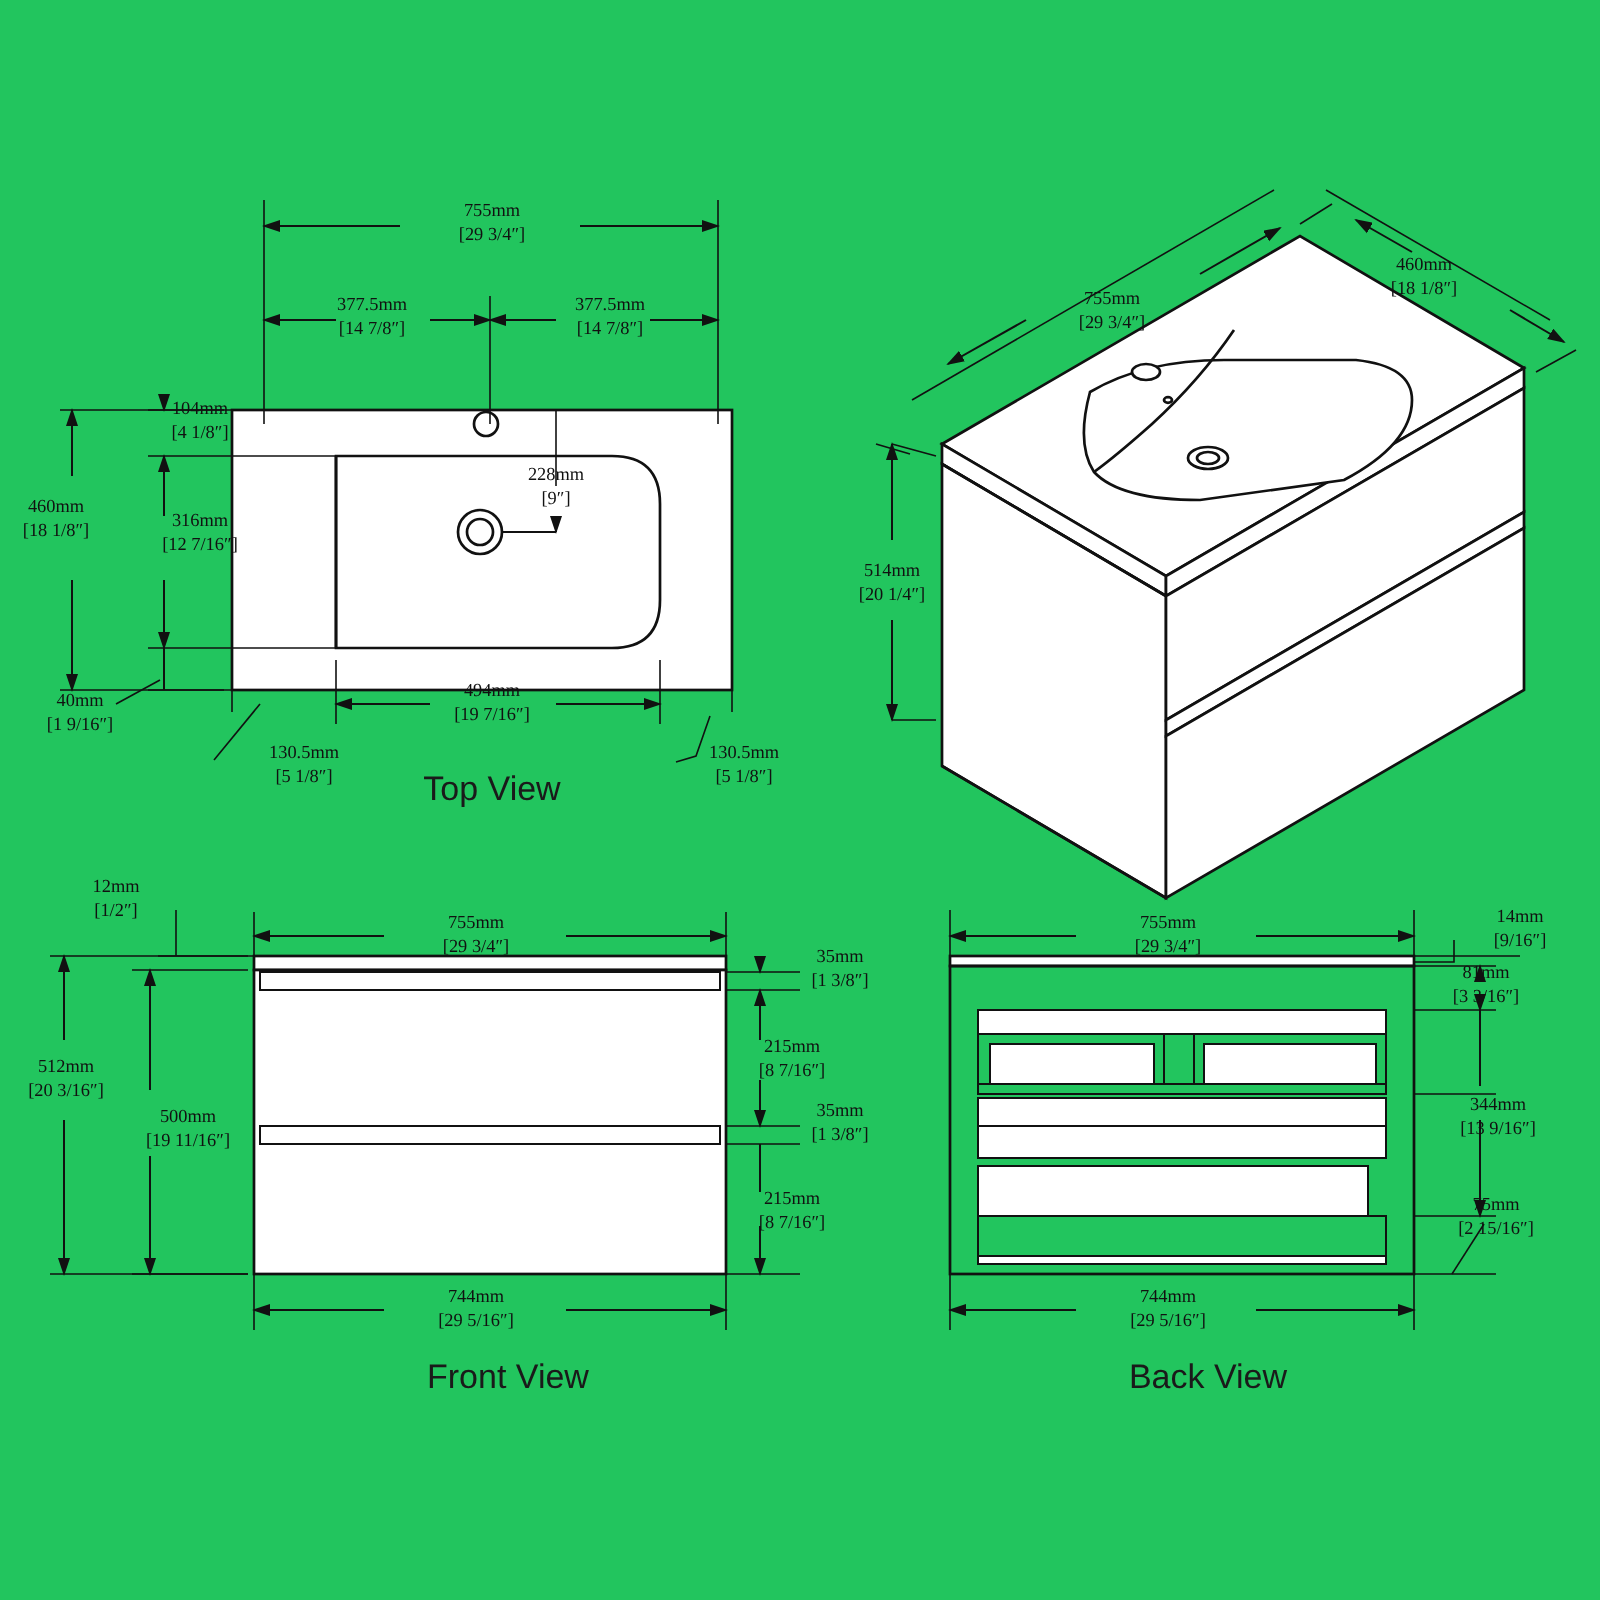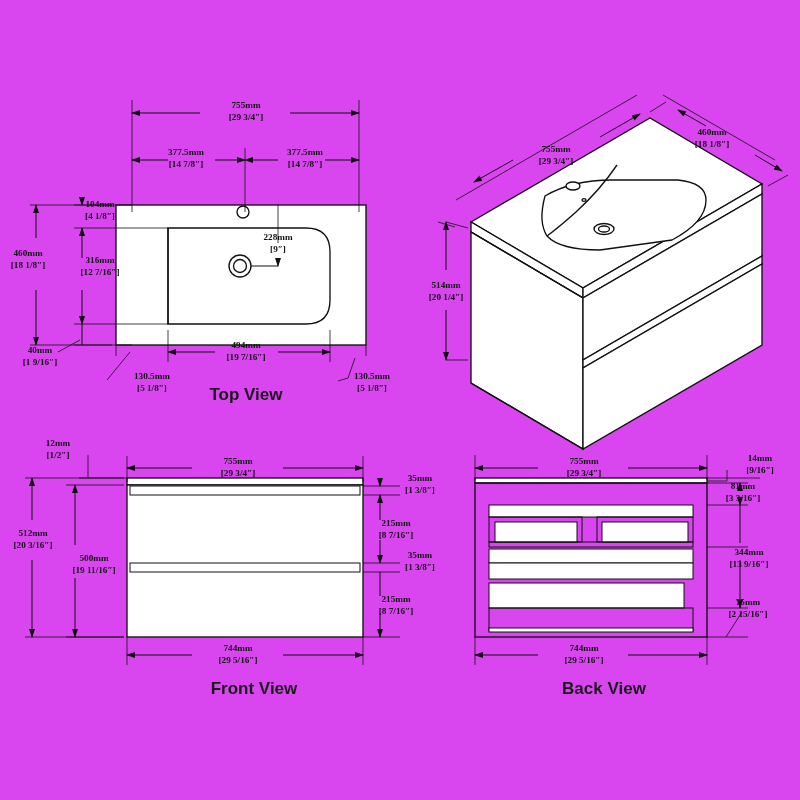--- a/index.html
+++ b/index.html
@@ -1,19 +1,19 @@
 <!DOCTYPE html>
 <html><head>
 <meta charset="utf-8">
 <title>Vanity Technical Drawing</title>
 <style>
   html,body{margin:0;padding:0;background:#ffffff;}
   body{width:800px;height:800px;overflow:hidden;
        font-family:"Liberation Serif",serif;color:#1a1a1a;}
-  #sheet{position:relative;width:800px;height:800px;background:#d946ef;font-weight:bold;}
+  #sheet{position:relative;width:800px;height:800px;background:#22c55e;}
   svg#drawing{position:absolute;left:0;top:0;width:800px;height:800px;}
   .vt{font-family:"Liberation Sans",sans-serif;font-size:17px;fill:#1a1a1a;}
   .dim{font-family:"Liberation Serif",serif;font-size:9.2px;fill:#111;}
   .ln{stroke:#111;stroke-width:1;fill:none;}
   .ln2{stroke:#111;stroke-width:1.35;fill:none;}
   .thin{stroke:#111;stroke-width:0.8;fill:none;}
   .fillw{fill:#ffffff;}
 </style>
 </head>
 <body>

